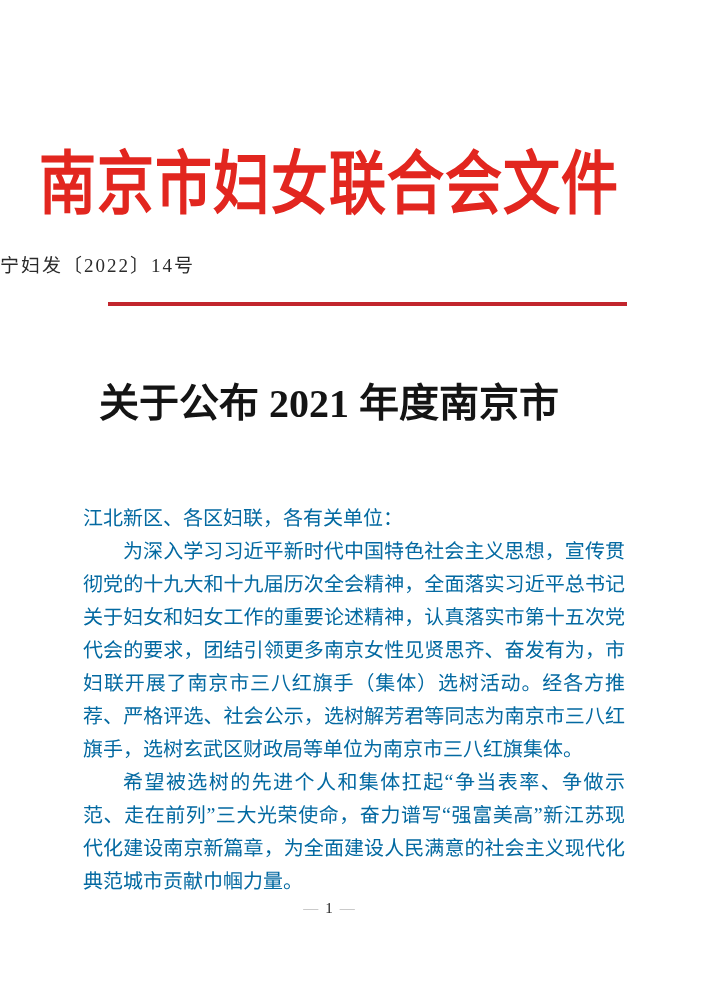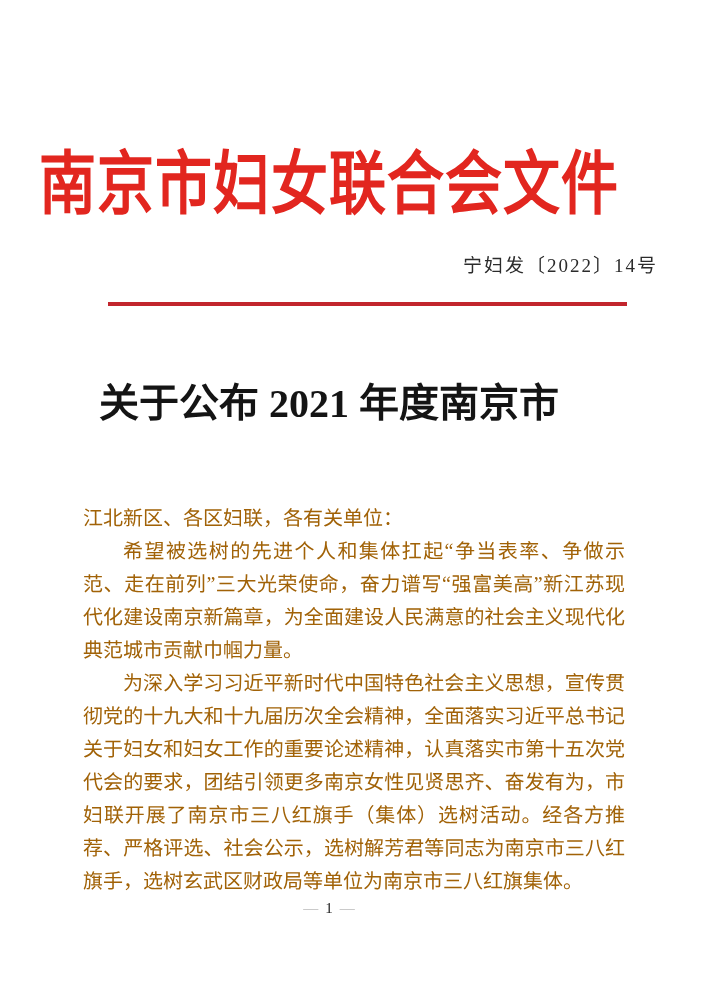--- a/index.html
+++ b/index.html
@@ -30,21 +30,21 @@
     transform: scaleY(1.22);
     transform-origin: top center;
     letter-spacing: 1px;
     white-space: nowrap;
   }
   .doc-number {
     position: absolute;
     top: 234px;
     left: 0;
     width: 100%;
-    text-align: right;
+    text-align: left;
     font-size: 19px;
     letter-spacing: 2px;
     color: #2b2b2b;
   }
   .red-line {
     position: absolute;
     top: 286px;
     left: 108px;
     width: 519px;
     height: 4px;
@@ -62,21 +62,21 @@
     color: #141414;
   }
   .body-text {
     position: absolute;
     top: 486px;
     left: 83px;
     width: 542px;
     font-size: 20px;
     line-height: 33px;
     text-align: justify;
-    color: #a16207;
+    color: #0369a1;
   }
   .body-text p {
     margin: 0;
   }
   .body-text p.para {
     text-indent: 2em;
   }
   .footer {
     position: absolute;
     top: 884px;
@@ -101,21 +101,21 @@
   <div class="doc-number">宁妇发〔2022〕14号</div>
 
   <div class="red-line"></div>
 
   <div class="notice-title">
     <div>关于公布 2021 年度南京市</div>
   </div>
 
   <div class="body-text">
     <p class="salutation">江北新区、各区妇联，各有关单位：</p>
+    <p class="para">为深入学习习近平新时代中国特色社会主义思想，宣传贯彻党的十九大和十九届历次全会精神，全面落实习近平总书记关于妇女和妇女工作的重要论述精神，认真落实市第十五次党代会的要求，团结引领更多南京女性见贤思齐、奋发有为，市妇联开展了南京市三八红旗手（集体）选树活动。经各方推荐、严格评选、社会公示，选树解芳君等同志为南京市三八红旗手，选树玄武区财政局等单位为南京市三八红旗集体。</p>
     <p class="para">希望被选树的先进个人和集体扛起“争当表率、争做示范、走在前列”三大光荣使命，奋力谱写“强富美高”新江苏现代化建设南京新篇章，为全面建设人民满意的社会主义现代化典范城市贡献巾帼力量。</p>
-    <p class="para">为深入学习习近平新时代中国特色社会主义思想，宣传贯彻党的十九大和十九届历次全会精神，全面落实习近平总书记关于妇女和妇女工作的重要论述精神，认真落实市第十五次党代会的要求，团结引领更多南京女性见贤思齐、奋发有为，市妇联开展了南京市三八红旗手（集体）选树活动。经各方推荐、严格评选、社会公示，选树解芳君等同志为南京市三八红旗手，选树玄武区财政局等单位为南京市三八红旗集体。</p>
   </div>
 
   <div class="footer">
     <span class="dash">—</span><span class="pnum">1</span><span class="dash">—</span>
   </div>
 
 </div>
 
 </body></html>

